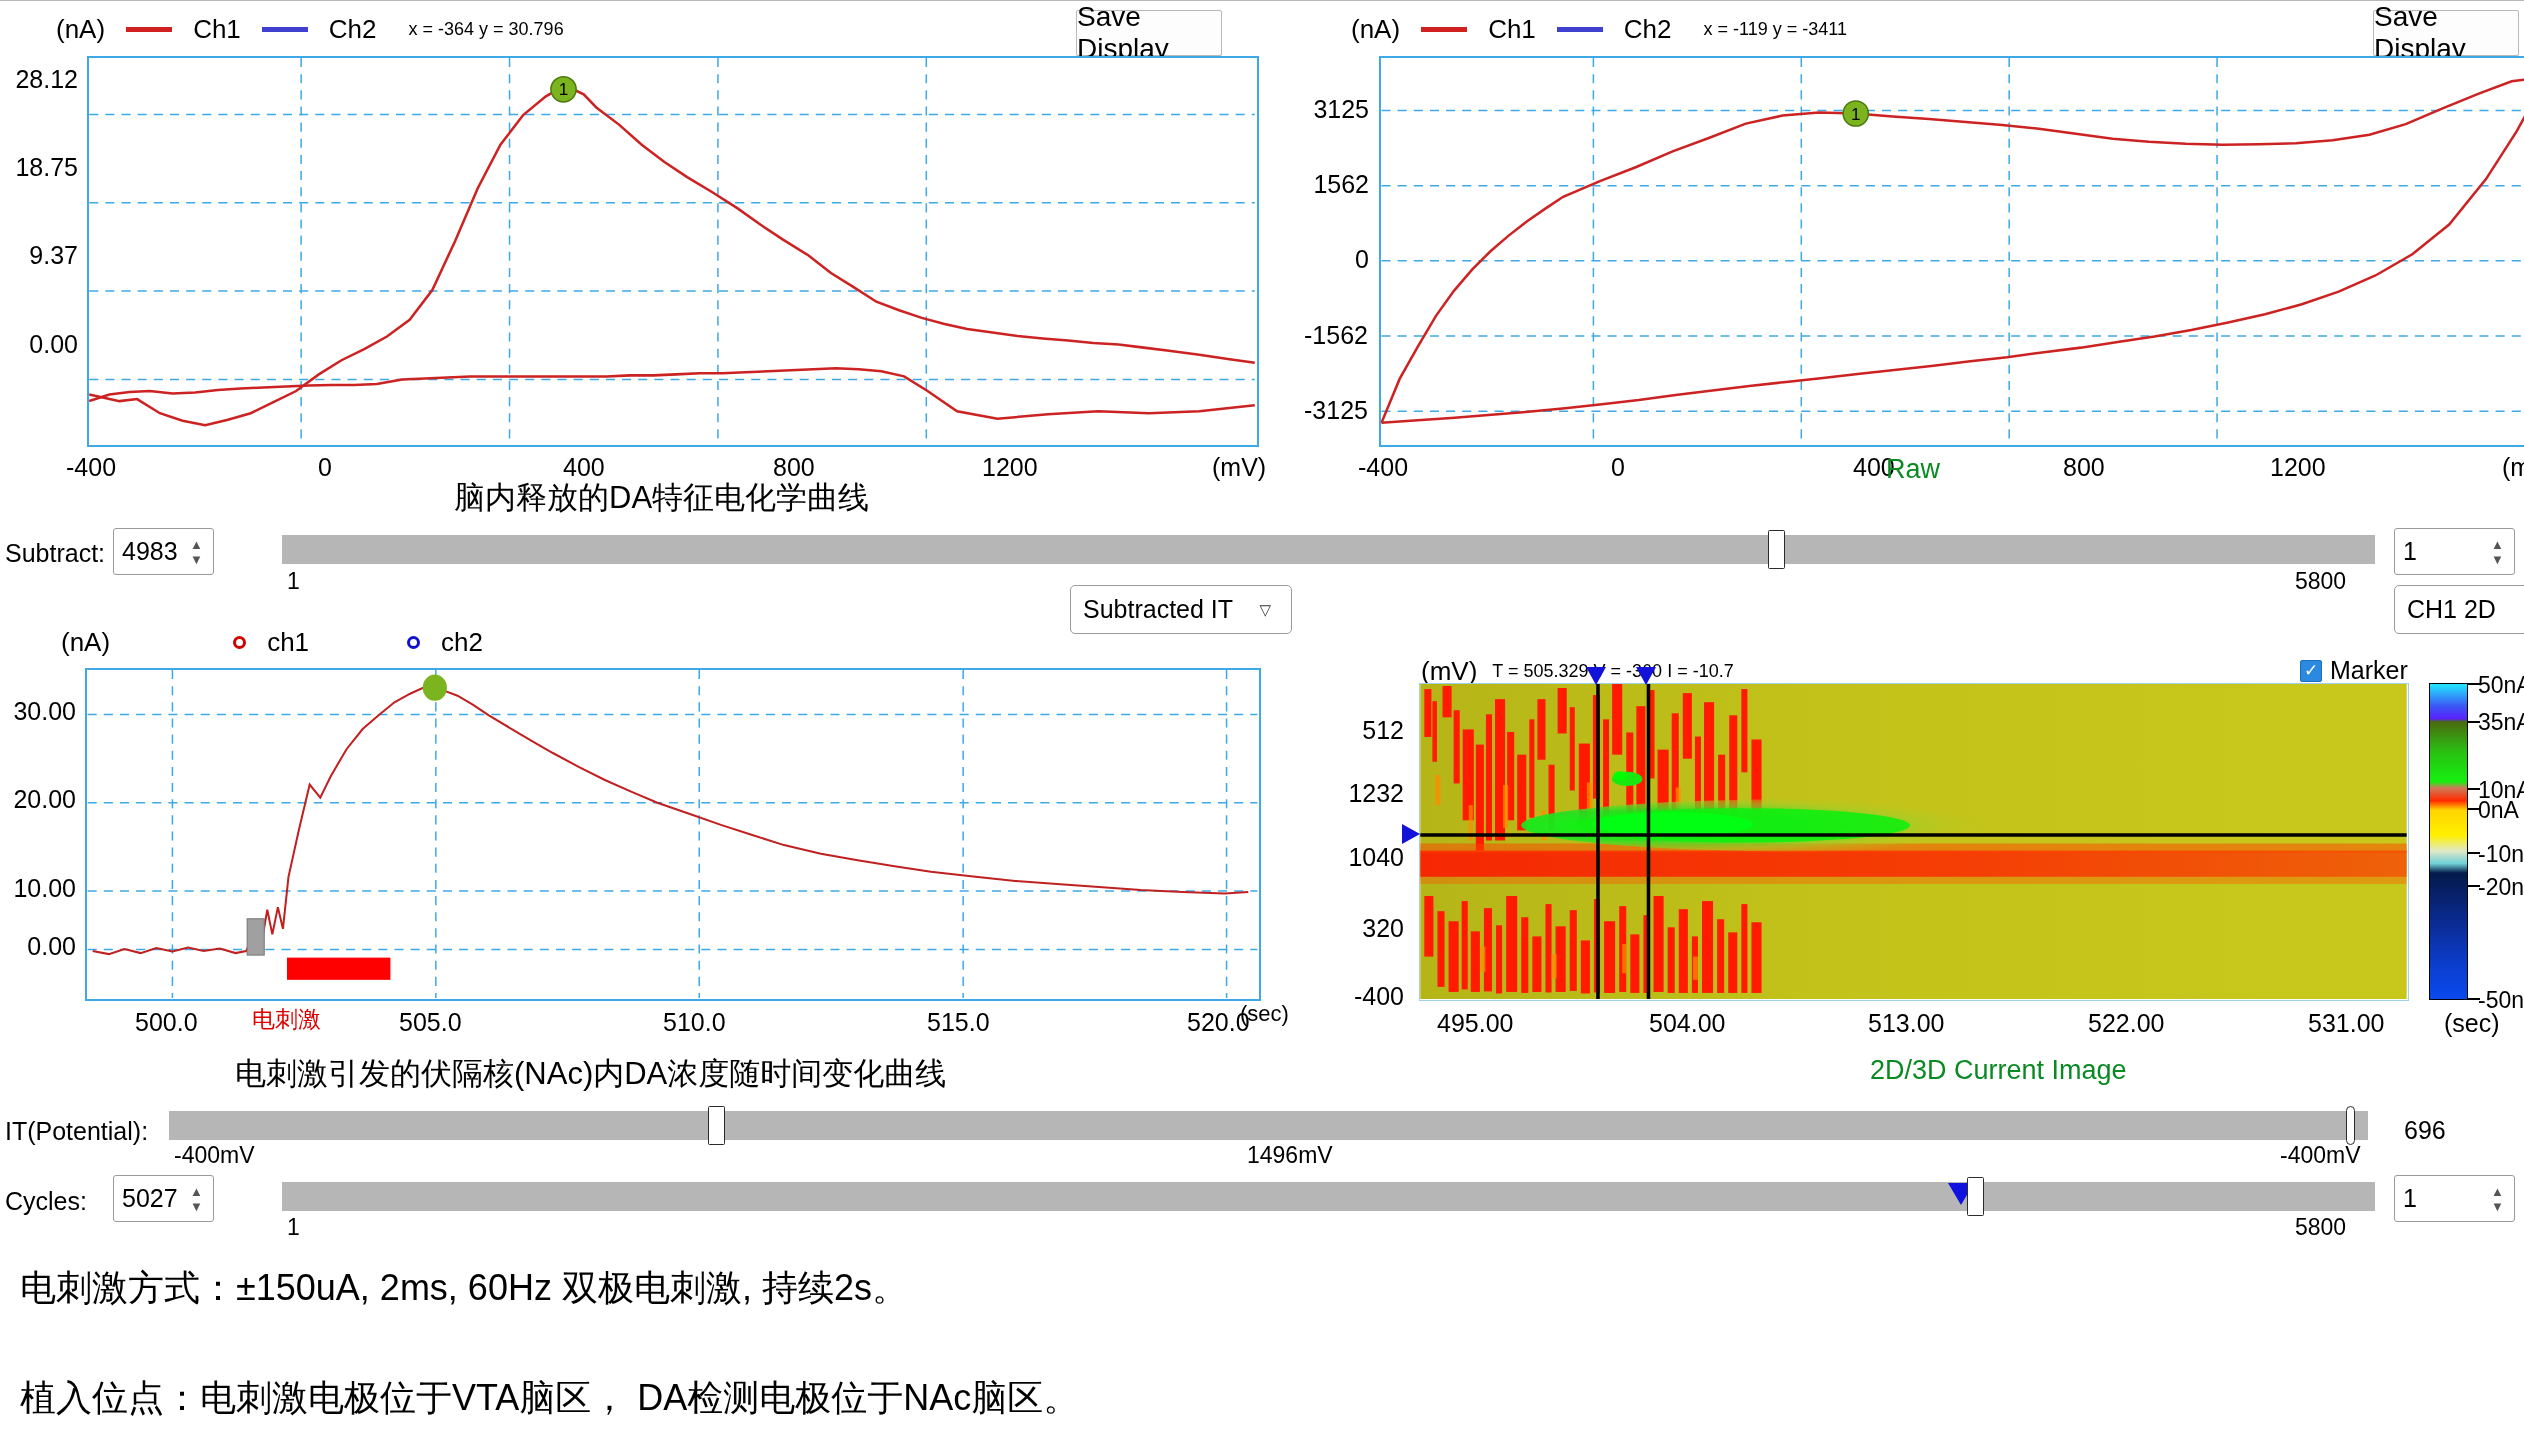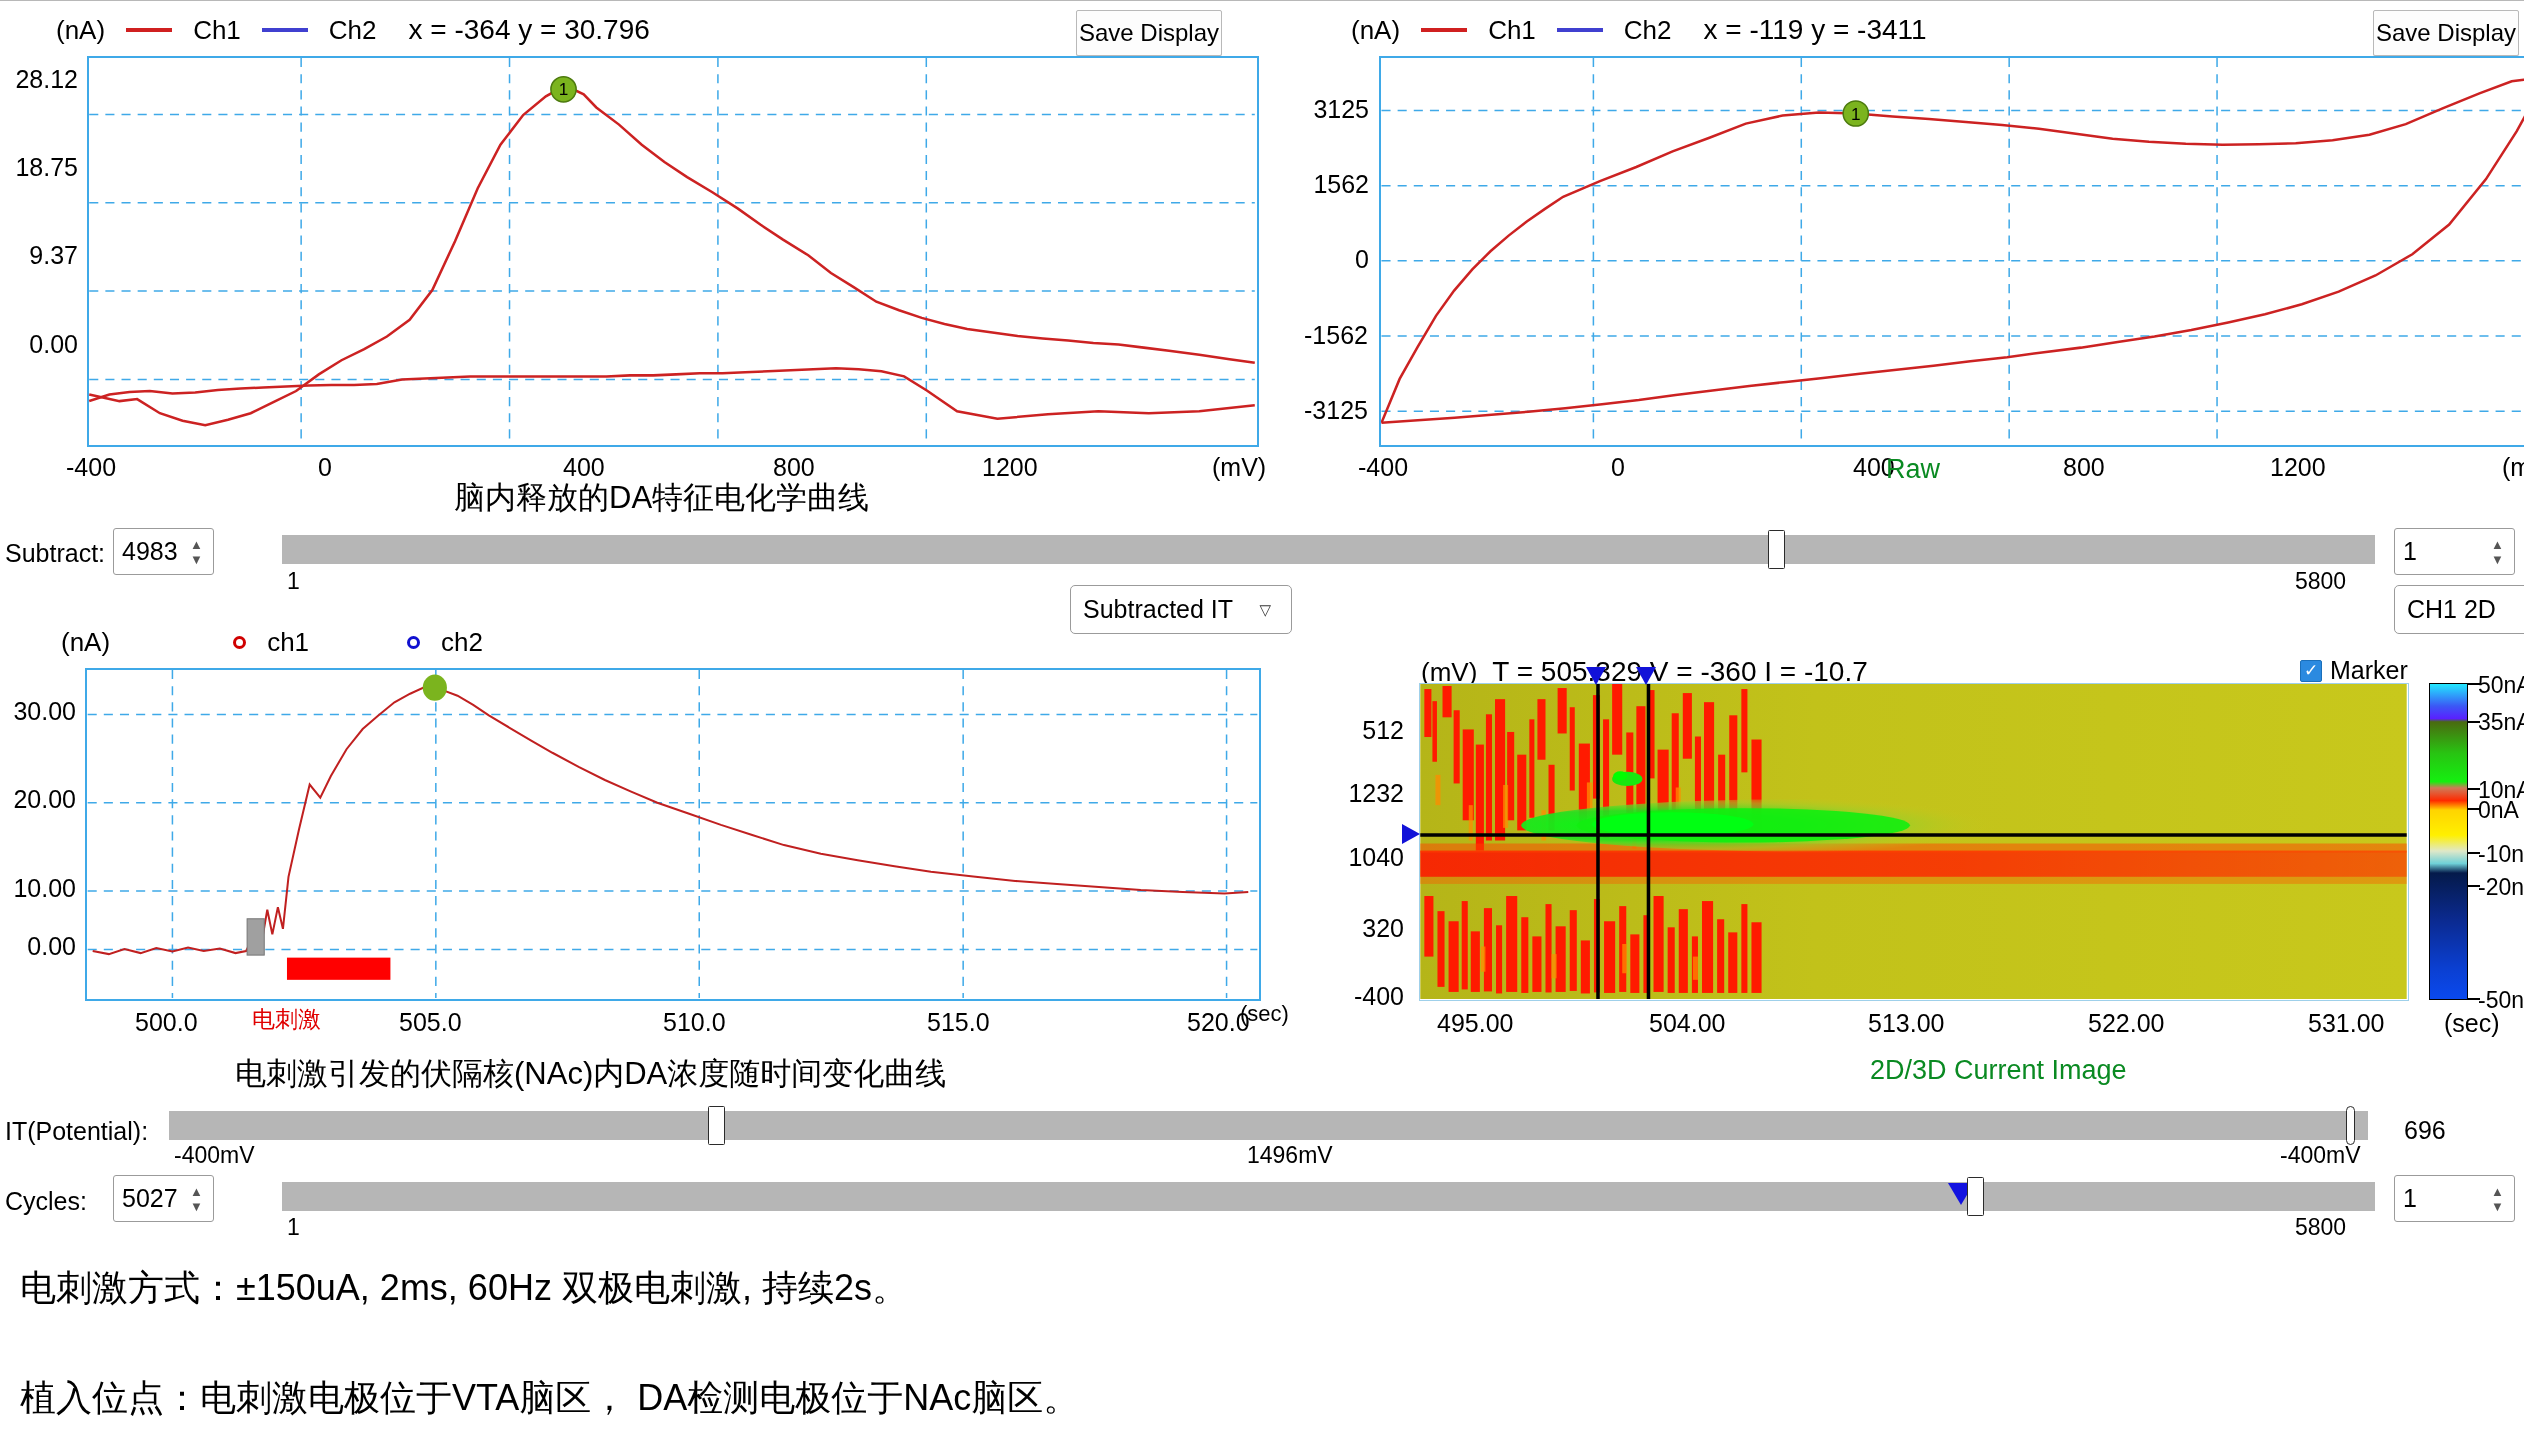--- a/index.html
+++ b/index.html
@@ -15,24 +15,24 @@
   .topbar-edge{position:absolute;left:0;top:0;width:2585px;height:3px;background:#ffffff;border-top:1.5px solid #b8b8b8;}
   .panel{position:absolute;}
   .legend-row{position:absolute;display:flex;align-items:center;gap:21px;font-size:26px;white-space:nowrap;}
   .unit{font-size:26px;}
   .swatch{display:inline-block;width:46px;height:4.5px;}
   .sw-red{background:#d02020;}
   .sw-blue{background:#4040d0;}
   .ring{display:inline-block;width:13px;height:13px;border-radius:50%;border:3.5px solid #d00000;}
   .ring-blue{border-color:#1010d0;}
   .legend-lbl{font-size:26px;}
-  .coordtxt{font-size:28px;margin-left:11px;}
+  .coordtxt{font-size:18px;margin-left:11px;}
   .btn{
     position:absolute;background:#fdfdfd;border:1px solid #b9b9b9;border-radius:2px;
-    font-size:24px;display:flex;align-items:center;justify-content:center;
+    font-size:28px;display:flex;align-items:center;justify-content:center;
     box-shadow:0 0.5px 0 #d8d8d8;
   }
   .plotbox{position:absolute;border:2.5px solid #3fa9e8;background:#fff;}
   .axis-label{position:absolute;font-size:25px;white-space:nowrap;}
   .axis-label.rt{text-align:right;}
   .caption-cn{position:absolute;font-size:31px;white-space:nowrap;}
   .caption-green{position:absolute;font-size:27px;color:#0a8a22;white-space:nowrap;}
   .ctrl-label{position:absolute;font-size:25px;white-space:nowrap;}
   .spin{
     position:absolute;background:#fff;border:1px solid #9b9b9b;border-radius:3px;

